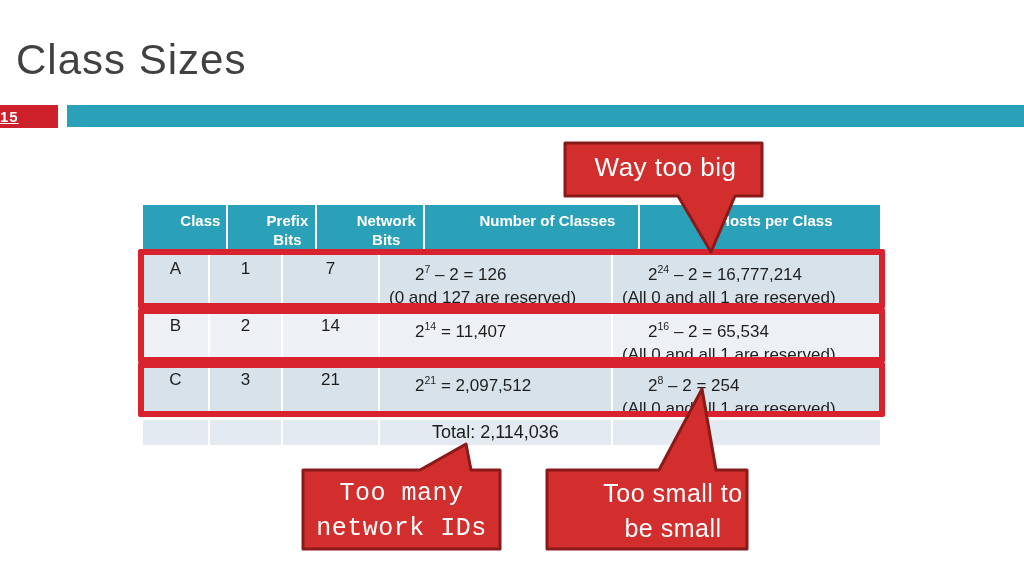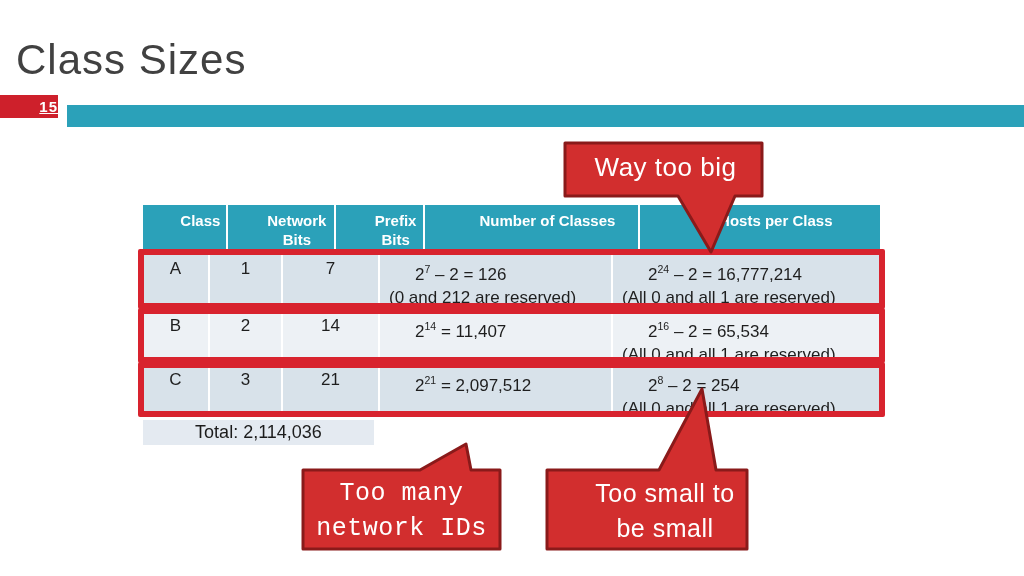--- a/index.html
+++ b/index.html
@@ -6,22 +6,22 @@
   .slide{
     position:relative;width:1024px;height:576px;background:#ffffff;
     font-family:"Liberation Sans", sans-serif;overflow:hidden;margin:0 auto;
   }
   
   .title{
     position:absolute;left:16px;top:36px;font-size:42px;font-weight:400;
     color:#414141;letter-spacing:1px;margin:0;
   }
   .pagenum{
-    position:absolute;left:0;top:95px;width:58px;height:23px;background:#CE202B;
-    color:#fff;font-size:15px;font-weight:bold;text-align:right;line-height:23px;
+    position:absolute;left:0;top:105px;width:58px;height:23px;background:#CE202B;
+    color:#fff;font-size:15px;font-weight:bold;text-align:left;line-height:23px;
     letter-spacing:1px;
     text-decoration:underline;
   }
   .accent-bar{
     position:absolute;left:67px;top:105px;width:957px;height:22px;background:#2BA1B9;
   }
   
   .table{position:absolute;left:143px;top:205px;width:737px;z-index:1;}
   .trow{display:flex;width:737px;}
   .cell{box-sizing:border-box;border-right:2px solid #ffffff;overflow:hidden;}
@@ -34,70 +34,70 @@
   .rowA{height:57px;} .rowB{height:54px;} .rowC{height:54px;}
   .bg-dark .cell{background:#D8E2EA;}
   .bg-light .cell{background:#EDF1F5;}
   .body-cell{color:#1E1E1E;font-size:17px;}
   .cell.center{text-align:center;padding-top:9px;}
   .cell.left{text-align:left;padding:7px 0 0 9px;}
   .formula{line-height:24px;white-space:nowrap;margin-left:26px;}
   .formula sup{font-size:62%;}
   .note{line-height:22px;white-space:nowrap;}
   .gap-row{height:5px;background:transparent;}
-  .total-row{height:25px;flex-direction:column;}
+  .total-row{height:25px;}
   .total-row .cell{background:#E4EAF1;}
   .total-cell{
     text-align:center;font-size:18px;font-weight:500;color:#1C1C1C;line-height:25px;
   }
   
   .outline{
     position:absolute;left:138px;width:747px;border:6px solid #D8232E;border-radius:2px;
     box-sizing:border-box;background:transparent;z-index:2;
   }
   .outline-a{top:249px;height:60px;}
   .outline-b{top:308px;height:55px;}
   .outline-c{top:362px;height:55px;}
   
   .callout-svg{position:absolute;left:0;top:0;z-index:3;pointer-events:none;}
   .callout-label{
     position:absolute;z-index:4;color:#ffffff;text-align:center;letter-spacing:0.5px;
   }
   .label-way{left:565px;top:152px;width:201px;font-size:26px;}
   .label-two-line{font-size:25px;line-height:35px;}
   .label-many{left:303px;top:476px;width:197px;font-family:Liberation Mono, monospace;}
-  .label-small{left:547px;top:476px;width:236px;}
+  .label-small{left:547px;top:476px;width:236px;padding-left:8px;}
 </style>
 </head>
 <body>
 
 <div class="slide">
 
   <h1 class="title">Class Sizes</h1>
 
   <div class="pagenum">15</div>
   <div class="accent-bar"></div>
 
   <div class="table">
 
     <div class="trow thead">
       <div class="cell c1">Class</div>
+      <div class="cell c2">Prefix Bits</div>
       <div class="cell c3">Network Bits</div>
-      <div class="cell c2">Prefix Bits</div>
       <div class="cell c4">Number of Classes</div>
       <div class="cell c5">Hosts per Class</div>
     </div>
 
     <div class="trow rowA bg-dark">
       <div class="cell c1 body-cell center">A</div>
       <div class="cell c2 body-cell center">1</div>
       <div class="cell c3 body-cell center">7</div>
       <div class="cell c4 body-cell left">
         <div class="formula"><span>2</span><sup>7</sup><span> – 2 = 126</span></div>
-        <div class="note">(0 and 212 are reserved)</div>
+        <div class="note">(0 and 127 are reserved)</div>
       </div>
       <div class="cell c5 body-cell left">
         <div class="formula"><span>2</span><sup>24</sup><span> – 2 = 16,777,214</span></div>
         <div class="note">(All 0 and all 1 are reserved)</div>
       </div>
     </div>
 
     <div class="trow rowB bg-light">
       <div class="cell c1 body-cell center">B</div>
       <div class="cell c2 body-cell center">2</div>

